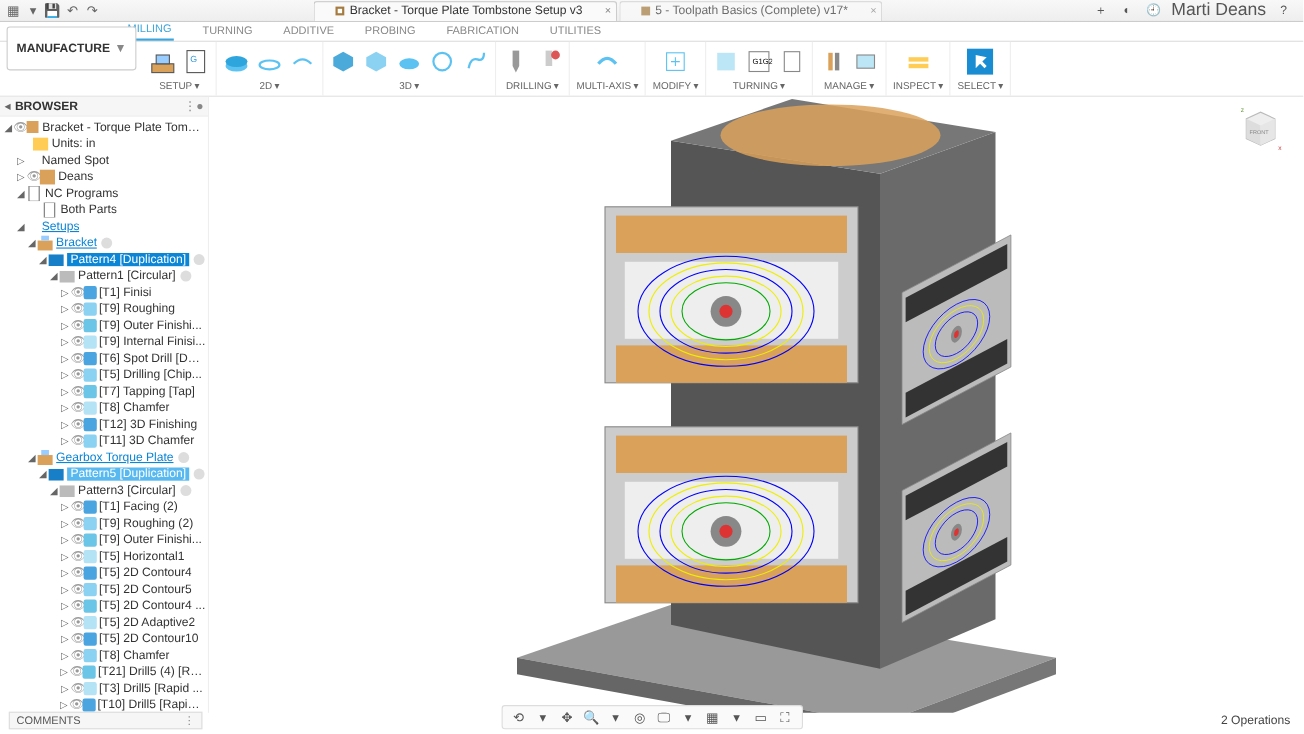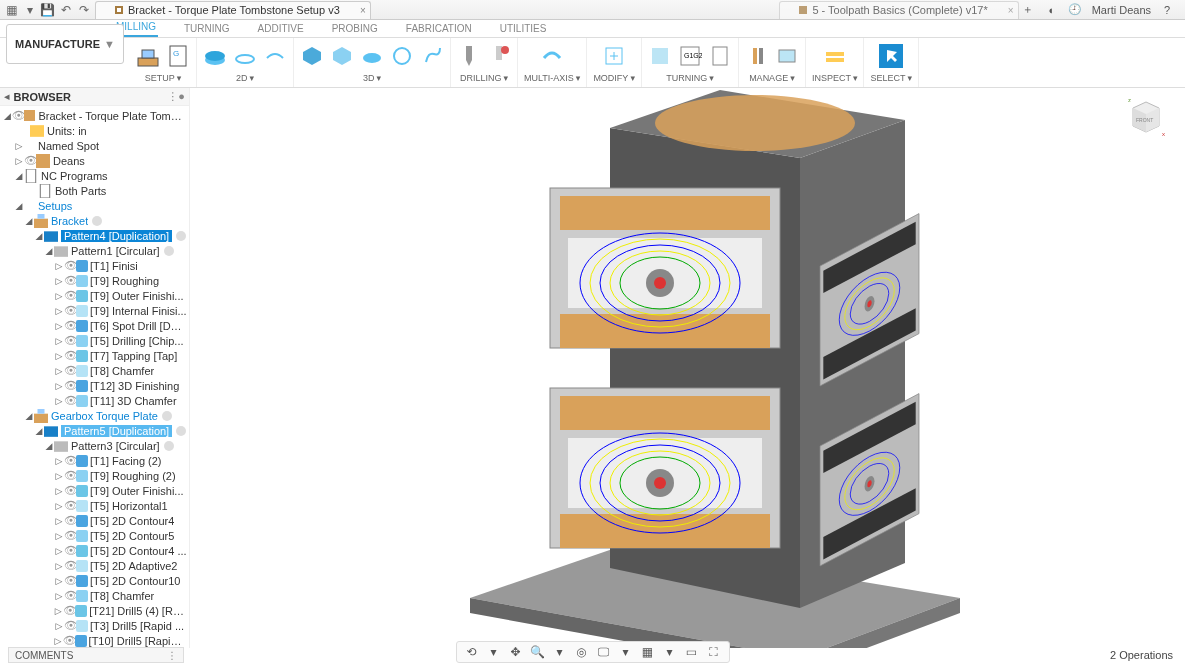--- a/index.html
+++ b/index.html
@@ -1,19 +1,19 @@
 <!DOCTYPE html>
 <html><head>
 <meta charset="utf-8">
 <style>
 *{box-sizing:border-box;margin:0;padding:0;font-family:"Segoe UI",Arial,sans-serif}
 body{width:1185px;height:667px;background:#fff;overflow:hidden;font-size:11px;color:#333;position:relative}
 .titlebar{height:20px;background:linear-gradient(#f8f8f8,#eee);display:flex;align-items:center;border-bottom:1px solid #ccc;padding:0 4px}
 .titlebar .tb-btn{width:16px;height:16px;display:flex;align-items:center;justify-content:center;margin-right:2px;color:#666;font-size:12px}
-.titlebar .tabs-area{flex:1;display:flex;align-items:center;justify-content:space-between;gap:0;position:relative}
+.titlebar .tabs-area{flex:1;display:flex;align-items:center;justify-content:center;gap:0;position:relative}
 .doc-tab{padding:2px 30px 2px 18px;background:#fafafa;border:1px solid #ccc;border-bottom:none;border-radius:3px 3px 0 0;font-size:11px;display:flex;align-items:center;gap:4px;position:relative;margin:0 1px;height:18px}
 .doc-tab .tab-icon{width:10px;height:10px;display:inline-flex}
 .doc-tab .close{position:absolute;right:4px;color:#888;font-size:10px}
 .titlebar .right-icons{display:flex;gap:8px;align-items:center;padding-right:6px;color:#555}
 .titlebar .right-icons span{width:16px;height:16px;display:flex;align-items:center;justify-content:center}
 .ribbon-tabs{display:flex;align-items:flex-end;padding-left:114px;gap:24px;border-bottom:1px solid #ddd;height:18px;color:#888;font-size:10px}
 .ribbon-tabs .rtab{padding:2px 2px 3px;cursor:pointer}
 .ribbon-tabs .rtab.active{color:#3aa6dd;border-bottom:2px solid #3aa6dd}
 .workspace-btn{position:absolute;left:6px;top:24px;width:118px;height:40px;background:#fff;border:1px solid #ccc;border-radius:3px;display:flex;align-items:center;justify-content:center;font-size:11px;font-weight:600;color:#333}
 .ribbon{display:flex;align-items:center;height:50px;border-bottom:1px solid #ddd;padding-left:130px}
@@ -27,21 +27,21 @@
 .browser-hdr .chev{color:#666;margin-right:4px}
 .browser-hdr .title{font-weight:600;flex:1}
 .tree{padding:2px 0}
 .tree-row{display:flex;align-items:center;height:15px;padding-right:2px;white-space:nowrap;overflow:hidden;text-overflow:ellipsis}
 .tree-row .exp{width:10px;text-align:center;color:#666;font-size:9px}
 .tree-row .eye{width:12px;color:#999}
 .tree-row .ico{width:14px;height:12px;display:inline-flex;align-items:center;justify-content:center;margin-right:3px}
 .tree-row .lbl{overflow:hidden;text-overflow:ellipsis}
 .tree-row.sel .lbl{background:#0b85d6;color:#fff;padding:0 3px}
 .tree-row.hl .lbl{background:#58b9f0;color:#fff;padding:0 3px}
-.tree-row.link .lbl{color:#0b85d6;}
+.tree-row.link .lbl{color:#0b85d6;text-decoration:underline}
 .status-dot{width:10px;height:10px;border-radius:50%;background:#ddd;margin-left:4px;display:inline-block}
 .op-icon{width:12px;height:12px;border-radius:2px;display:inline-block;margin-right:2px}
 .op1{background:#4aa4e0}.op2{background:#8bd1f2}.op3{background:#6bc5e6}.op4{background:#b5e3f6}
 .canvas{flex:1;position:relative;background:#fff}
 .viewcube{position:absolute;top:8px;right:18px;width:42px;height:42px}
 .comments{position:absolute;bottom:4px;left:8px;width:176px;height:16px;display:flex;align-items:center;background:#f6f6f6;border:1px solid #ddd;padding:0 6px;font-size:10px;color:#555}
 .bottom-tools{position:absolute;bottom:4px;left:50%;transform:translateX(-50%);display:flex;gap:4px;background:#fafafa;border:1px solid #ddd;border-radius:3px;padding:2px 6px}
 .bottom-tools span{width:18px;height:16px;display:inline-flex;align-items:center;justify-content:center;color:#555;font-size:12px}
 .ops-count{position:absolute;bottom:6px;right:12px;font-size:11px;color:#444}
 svg{display:block}
@@ -74,21 +74,21 @@
           </svg>
         </span>
       <span>5 - Toolpath Basics (Complete) v17*</span>
       <span class="close">×</span>
     </div>
   </div>
   <div class="right-icons">
     <span>＋</span>
     <span>◐</span>
     <span>🕘</span>
-    <span style="width:auto;font-size:11px">Marti Deans</span>
+    <span style="width:auto;font-size:16px">Marti Deans</span>
     <span>?</span>
   </div>
 </div>
 
 <div class="workspace-btn">
   <span>MANUFACTURE</span>
     <span style="margin-left:4px;color:#888">▼</span>
 </div>
 
 <div class="ribbon-tabs">

